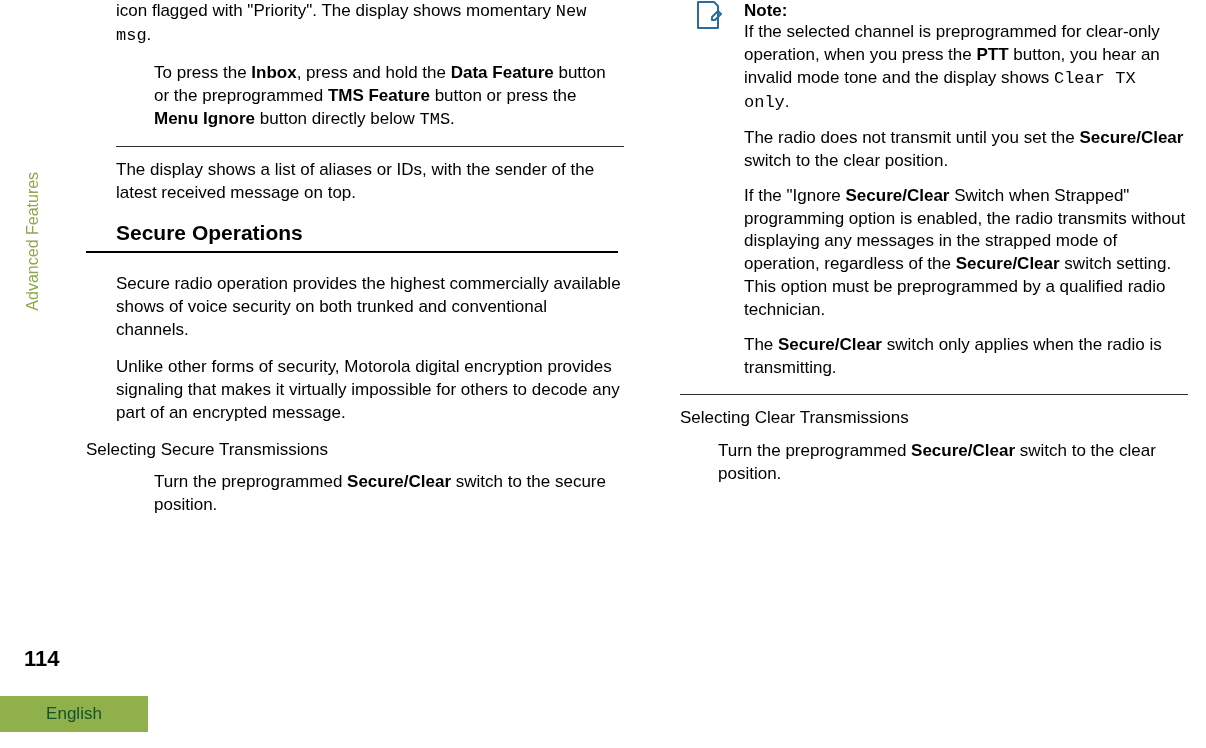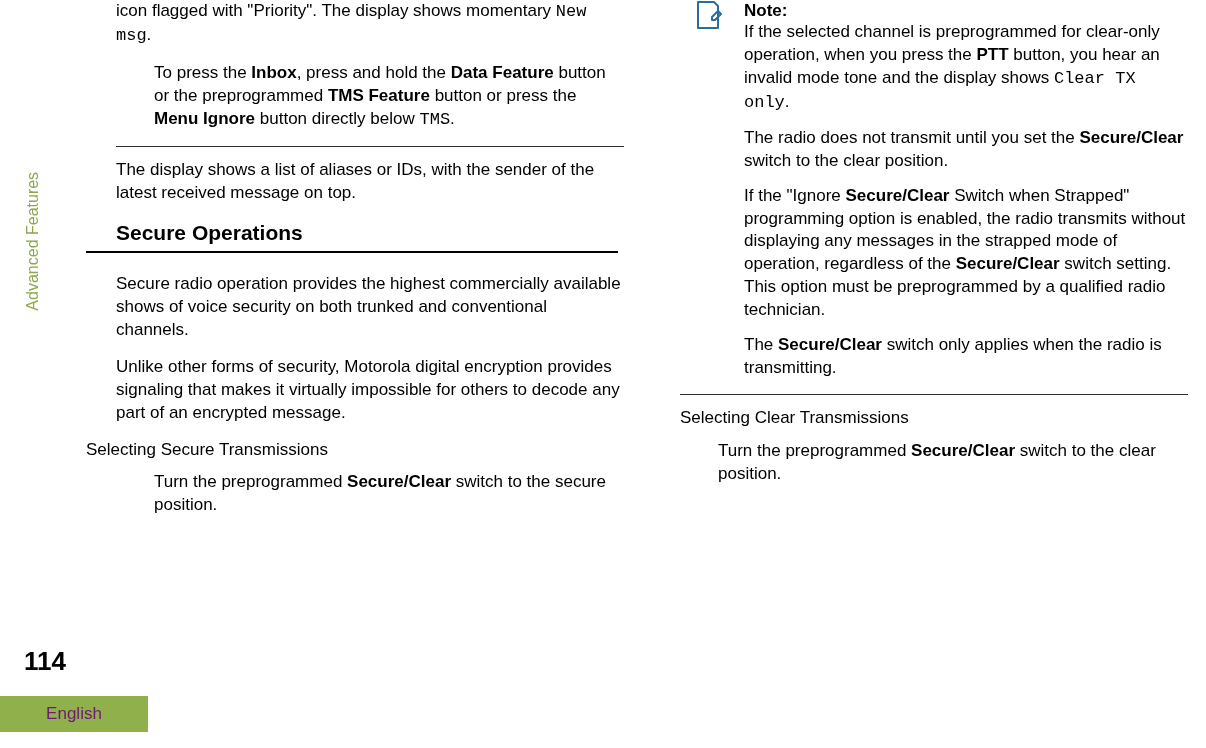--- a/index.html
+++ b/index.html
@@ -77,29 +77,29 @@
     transform: rotate(-90deg) translate(50%, -100%);
     transform-origin: left top;
     color: #8da84c;
     font-size: 16px;
     white-space: nowrap;
   }
   .page-number {
     position: absolute;
     left: 24px;
     top: 644px;
-    font-size: 26px;
+    font-size: 22px;
     font-weight: bold;
   }
   .lang-badge {
     position: absolute;
     left: 0;
     top: 696px;
     background: #8fb04a;
-    color: #701a75;
+    color: #14532d;
     width: 148px;
     height: 36px;
     display: flex;
     align-items: center;
     justify-content: center;
     font-size: 17px;
   }
   .note-box {
     position: relative;
     padding-left: 64px;

